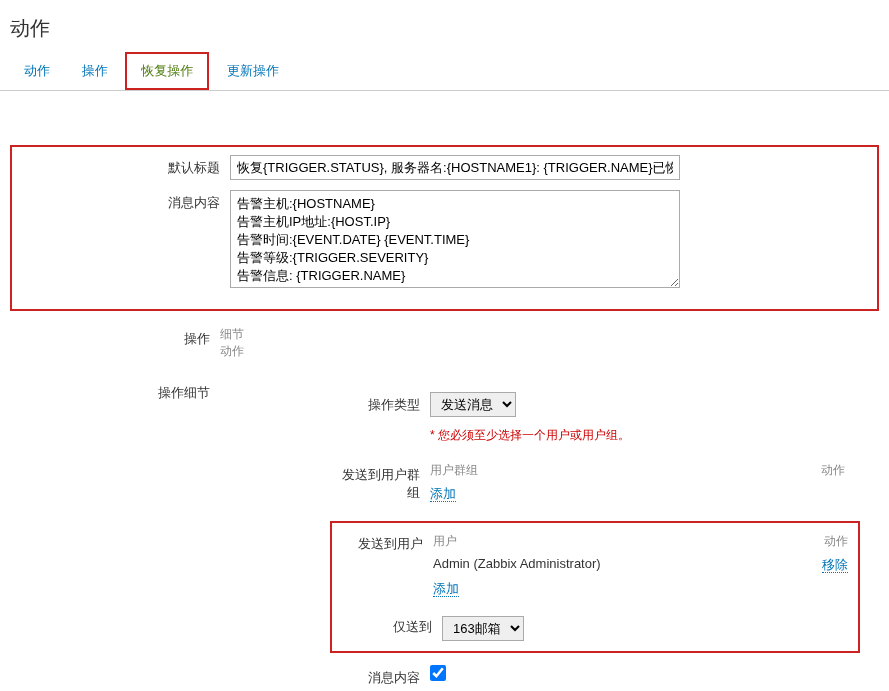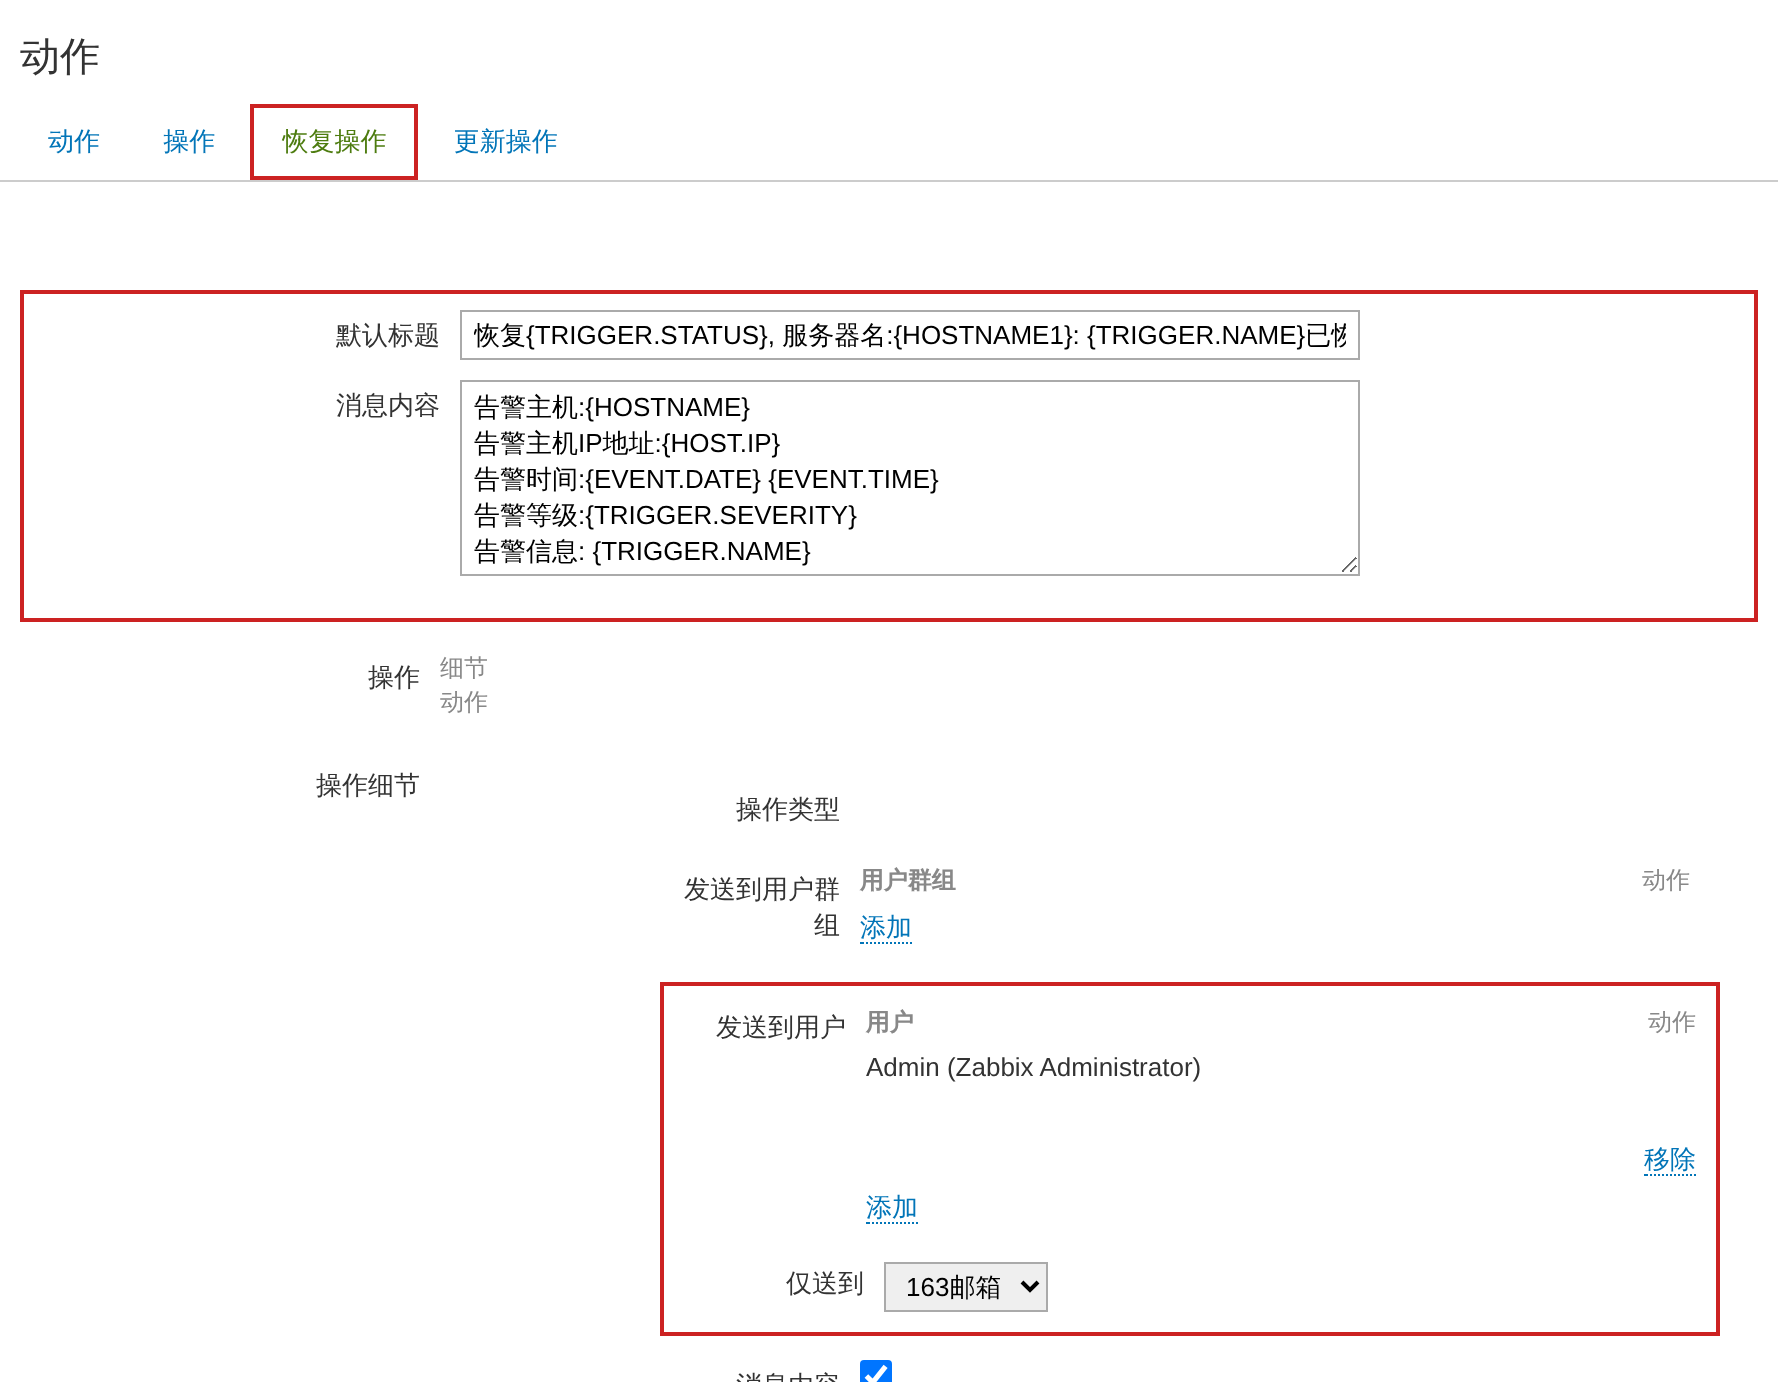--- a/index.html
+++ b/index.html
@@ -32,25 +32,25 @@
     .details-label { width: 100px; text-align: right; padding-right: 10px; padding-top: 4px; color: #333; }
     .details-field { flex: 1; }
     
     .required { color: #c00; }
     .help-text { color: #c00; font-size: 12px; margin-top: 8px; }
     
     .link { color: #0275b8; cursor: pointer; border-bottom: 1px dotted #0275b8; }
     
     .user-table { width: 415px; }
     .user-table-header { display: flex; color: #888; font-size: 12px; margin-bottom: 6px; }
-    .user-table-header .ucol1 { flex: 1; font-weight: bold; }
+    .user-table-header .ucol1 { flex: 1; }
     .user-table-header .ucol2 { width: 40px; text-align: right; }
     .user-table-row { display: flex; margin-bottom: 6px; }
     .user-table-row .ucol1 { flex: 1; }
-    .user-table-row .ucol2 { width: 40px; text-align: right; margin-top: 45px; }
+    .user-table-row .ucol2 { width: 40px; text-align: right; }
     
     .send-to-user-box { border: 2px solid #c22; padding: 10px; margin-bottom: 12px; margin-left: 110px; width: 530px; }
     .send-to-user-inner { display: flex; }
     .send-to-user-label { width: 100px; text-align: right; padding-right: 10px; padding-top: 2px; color: #333; }
     
     .add-link-box { border: 2px solid #c22; display: inline-block; padding: 2px 4px; }
     
     .checkbox-styled { width: 16px; height: 16px; }
   </style>
 </head>
@@ -97,20 +97,29 @@
     </div>
   </div>
 
   <div class="form-row" style="margin-top:20px;">
     <div class="form-label">操作细节</div>
     <div class="form-field">
 
       <div class="details-panel">
         <div class="details-row">
           <div class="details-label">操作类型</div>
+          <div class="details-field">
+            <select>
+              <option>发送消息</option>
+            </select>
+            <div class="help-text" style="margin-top:10px;">
+              <span class="required">* </span>
+              <span>您必须至少选择一个用户或用户组。</span>
+            </div>
+          </div>
         </div>
 
         <div class="details-row">
           <div class="details-label">发送到用户群组</div>
           <div class="details-field">
             <div class="user-table">
               <div class="user-table-header">
                 <div class="ucol1">用户群组</div>
                 <div class="ucol2">动作</div>
               </div>

